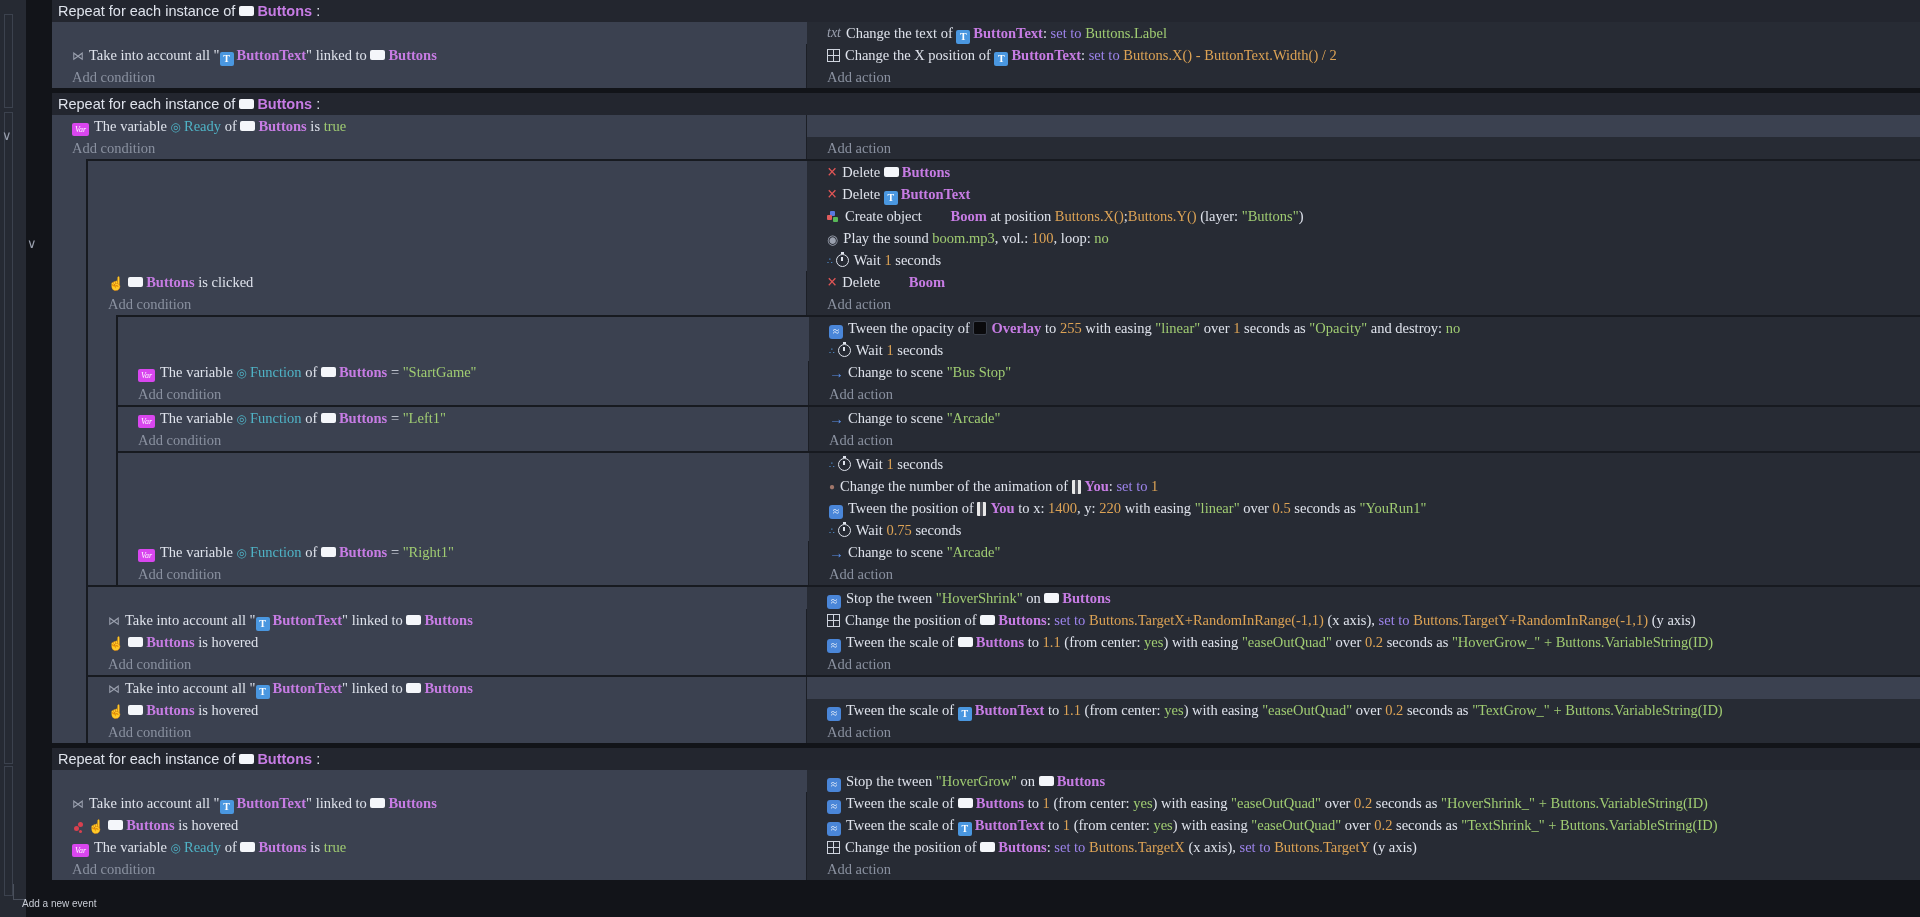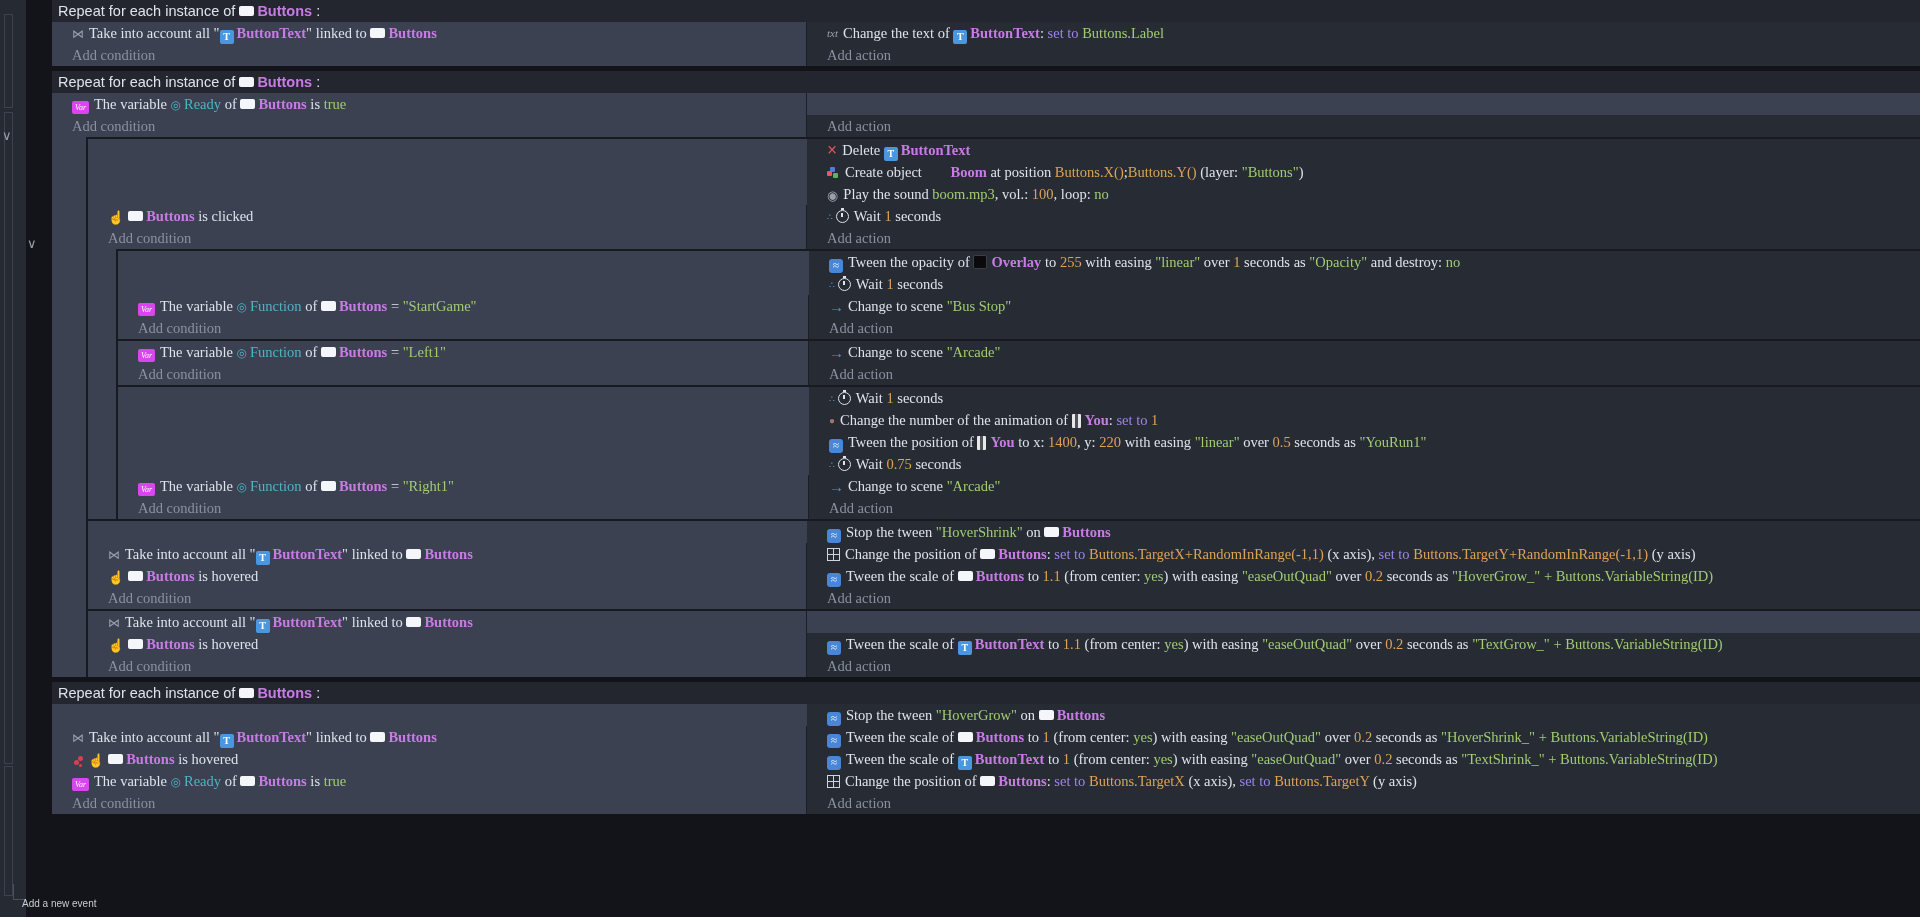--- a/index.html
+++ b/index.html
@@ -50,21 +50,21 @@
   .i-waitdots{color:#5aa0e8;font-size:9px;margin-right:3px;vertical-align:1px;}
   .i-clock{width:11px;height:11px;border:1.4px solid #dfe3ec;border-radius:50%;position:relative;vertical-align:-2px;}
   .i-clock::before{content:"";position:absolute;left:4px;top:-3px;width:3px;height:2px;background:#dfe3ec;}
   .i-clock::after{content:"";position:absolute;left:4.5px;top:2px;width:1.5px;height:4px;background:#dfe3ec;}
   .i-tween{width:14px;height:14px;background:#4a86d8;border-radius:3px;color:#fff;font-size:11px;line-height:13px;text-align:center;}
   .i-scene{color:#5b8fe8;font-size:15px;font-weight:bold;margin-right:4px;vertical-align:-1px;}
   .i-anim{color:#a0766a;font-size:10px;vertical-align:1px;}
   .i-overlay{width:12px;height:12px;background:#0a0a0c;border:1px solid #3a3f4a;border-radius:2px;margin-right:4px;}
   .i-you{width:9px;height:14px;background:linear-gradient(90deg,#e8e8e8 0 3px,#50525a 3px 6px,#e8e8e8 6px 9px);border-radius:1px;margin-right:4px;vertical-align:-3px;}
   .i-grid{width:11px;height:11px;border:1.2px solid #cfd4de;background:linear-gradient(#cfd4de,#cfd4de) 50% 0/1px 100% no-repeat,linear-gradient(#cfd4de,#cfd4de) 0 50%/100% 1px no-repeat;margin-right:5px;}
-  .i-txt{font-style:italic;font-size:11px;color:#9aa0ae;vertical-align:1px;width:auto;}
+  .i-txt{font-style:italic;font-size:14px;color:#9aa0ae;vertical-align:1px;width:auto;}
   .i-invert{width:5px;height:5px;border-radius:50%;background:#d8404f;box-shadow:4px -4px 0 #d8404f,4px 3px 0 -1px #d8404f;margin:0 9px 0 2px;vertical-align:-1px;}
   .i-spacer{width:20px;}
 </style>
 </head>
 <body>
 
 <div id="page">
   <div id="margin-strip">
     <div class="bracket b1"></div>
     <div class="bracket b2"></div>
@@ -76,20 +76,21 @@
   <div id="events-root">
       <div class="event" style="margin-left: 26px;">
         <div class="row header-row"><span class="s-w">Repeat for each instance of </span><span class="i i-buttons"></span><span class="s-obj">Buttons</span><span class="s-w"> :</span></div>
         <div class="pair">
           <div class="cond" style="width: 754px;">
             <div class="row"><span class="i i-link">⋈</span><span class="s-w">Take into account all "</span><span class="i i-buttontext">T</span><span class="s-obj">ButtonText</span><span class="s-w">" linked to </span><span class="i i-buttons"></span><span class="s-obj">Buttons</span></div>
             <div class="row"><span class="s-dim">Add condition</span></div>
           </div>
           <div class="act">
             <div class="row"><span class="i i-txt">txt</span><span class="s-w">Change the text of </span><span class="i i-buttontext">T</span><span class="s-obj">ButtonText</span><span class="s-w">: </span><span class="s-kw">set to</span><span class="s-w"> </span><span class="s-str">Buttons.Label</span></div>
+            <div class="row"><span class="i i-grid"></span><span class="s-w">Change the X position of </span><span class="i i-buttontext">T</span><span class="s-obj">ButtonText</span><span class="s-w">: </span><span class="s-kw">set to</span><span class="s-w"> </span><span class="s-num">Buttons.X() - ButtonText.Width() / 2</span></div>
             <div class="row"><span class="s-dim">Add action</span></div>
           </div>
         </div>
       </div>
       <div class="event" style="margin-left: 26px;">
         <div class="row header-row"><span class="s-w">Repeat for each instance of </span><span class="i i-buttons"></span><span class="s-obj">Buttons</span><span class="s-w"> :</span></div>
         <div class="pair">
           <div class="cond" style="width: 754px;">
             <div class="row"><span class="i i-varbox">Var</span><span class="s-w">The variable </span><span class="i i-ivar">◎</span><span class="s-var">Ready</span><span class="s-w"> of </span><span class="i i-buttons"></span><span class="s-obj">Buttons</span><span class="s-w"> is </span><span class="s-str">true</span></div>
             <div class="row"><span class="s-dim">Add condition</span></div>
@@ -98,24 +99,26 @@
             <div class="row"><span class="s-dim">Add action</span></div>
           </div>
         </div>
         <div class="sub" style="margin-left: 34px;">
           <div class="pair">
             <div class="cond" style="width: 718px;">
               <div class="row"><span class="i i-pointer">☝</span><span class="i i-buttons"></span><span class="s-obj">Buttons</span><span class="s-w"> is clicked</span></div>
               <div class="row"><span class="s-dim">Add condition</span></div>
             </div>
             <div class="act">
+              <div class="row"><span class="i i-delete">×</span><span class="s-w">Delete </span><span class="i i-buttons"></span><span class="s-obj">Buttons</span></div>
               <div class="row"><span class="i i-delete">×</span><span class="s-w">Delete </span><span class="i i-buttontext">T</span><span class="s-obj">ButtonText</span></div>
               <div class="row"><span class="i i-create"></span><span class="s-w">Create object </span><span class="i i-spacer"></span><span class="s-obj">Boom</span><span class="s-w"> at position </span><span class="s-num">Buttons.X()</span><span class="s-w">;</span><span class="s-num">Buttons.Y()</span><span class="s-w"> (layer: </span><span class="s-str">"Buttons"</span><span class="s-w">)</span></div>
               <div class="row"><span class="i i-audio">◉</span><span class="s-w">Play the sound </span><span class="s-str">boom.mp3</span><span class="s-w">, vol.: </span><span class="s-num">100</span><span class="s-w">, loop: </span><span class="s-str">no</span></div>
               <div class="row"><span class="i i-waitdots">∴</span><span class="i i-clock"></span><span class="s-w">Wait </span><span class="s-num">1</span><span class="s-w"> seconds</span></div>
+              <div class="row"><span class="i i-delete">×</span><span class="s-w">Delete </span><span class="i i-spacer"></span><span class="s-obj">Boom</span></div>
               <div class="row"><span class="s-dim">Add action</span></div>
             </div>
           </div>
           <div class="sub" style="margin-left: 28px;">
             <div class="pair">
               <div class="cond" style="width: 690px;">
                 <div class="row"><span class="i i-varbox">Var</span><span class="s-w">The variable </span><span class="i i-ivar">◎</span><span class="s-var">Function</span><span class="s-w"> of </span><span class="i i-buttons"></span><span class="s-obj">Buttons</span><span class="s-w"> = </span><span class="s-str">"StartGame"</span></div>
                 <div class="row"><span class="s-dim">Add condition</span></div>
               </div>
               <div class="act">

